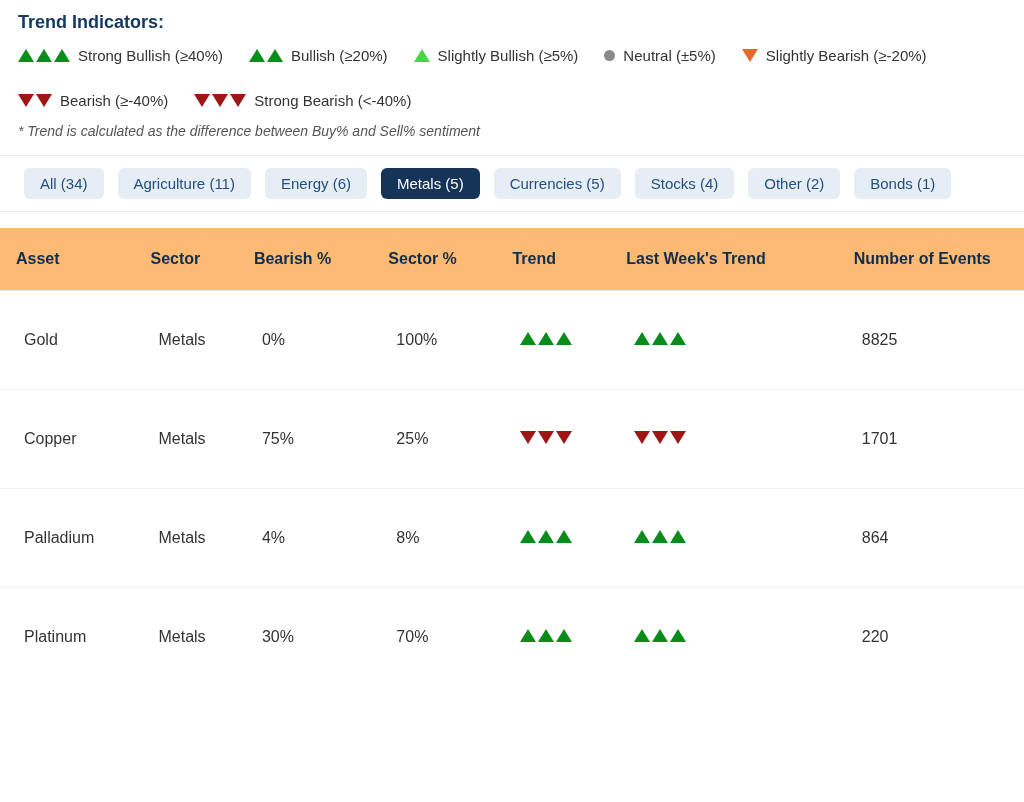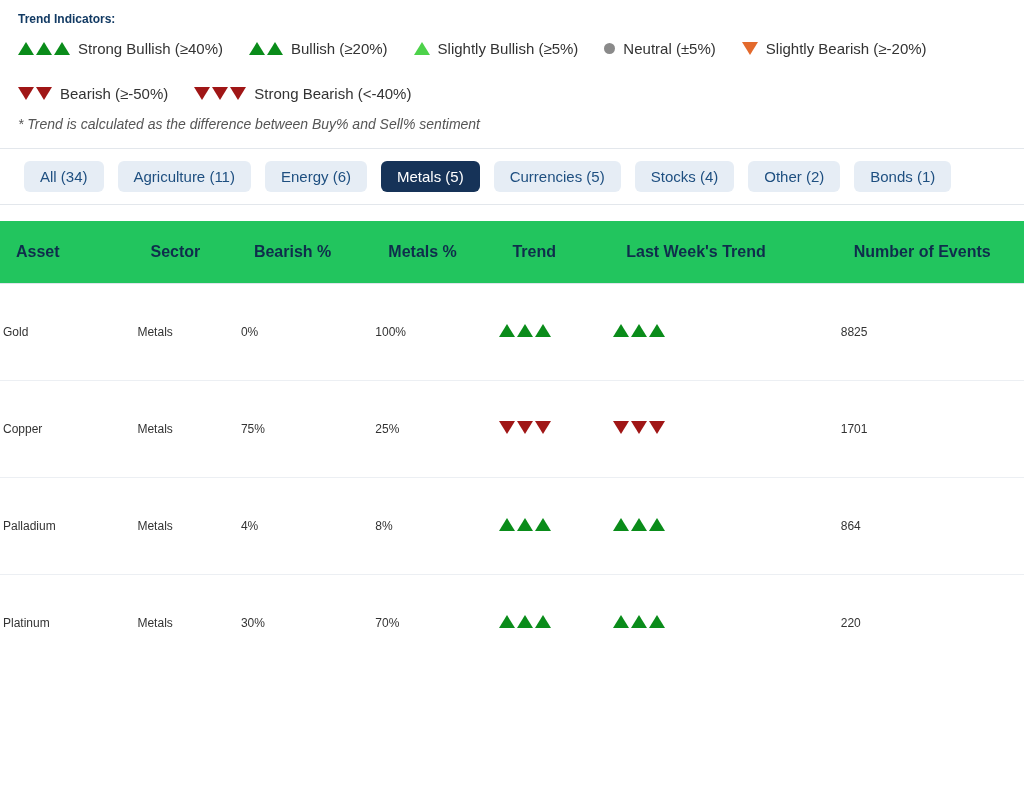--- a/index.html
+++ b/index.html
@@ -7,21 +7,21 @@
     font-family: "Segoe UI", "Helvetica Neue", Arial, sans-serif;
     font-size: 15px;
     color: #333;
     background: #fff;
     width: 1024px;
   }
   .wrap { padding: 12px 18px 0 18px; }
   .legend-title {
     color: #123a63;
     font-weight: 600;
-    font-size: 12px;
+    font-size: 18px;
     margin-bottom: 14px;
   }
   .legend-row {
     display: flex;
     flex-wrap: wrap;
     align-items: center;
     gap: 28px 26px;
     margin-bottom: 14px;
   }
   .legend-item {
@@ -76,30 +76,30 @@
     color: #fff;
   }
   table.assets {
     width: 100%;
     border-collapse: collapse;
     margin: 0 -18px;
     width: calc(100% + 36px);
   }
   table.assets thead th {
     text-align: left;
-    background: #22c55e;
+    background: #fdba74;
     color: #0f2d4c;
     font-weight: 600;
     font-size: 16px;
     padding: 22px 16px;
     border-bottom: 1px solid #dfe5ec;
   }
   table.assets tbody td {
-    padding: 40px 3px;
-    font-size: 12px;
+    padding: 40px 24px;
+    font-size: 16px;
     color: #333;
     border-bottom: 1px solid #eceff3;
     vertical-align: middle;
   }
   table.assets tbody tr:last-child td { border-bottom: none; }
   .col-asset { width: 130px; }
   .col-sector { width: 100px; }
   .col-bearish { width: 130px; }
   .col-bullish { width: 120px; }
   .col-trend { width: 110px; }
@@ -149,21 +149,21 @@
         <span class="ind-group trend-cell">
           <span class="tri down orange"></span>
         </span>
         <span>Slightly Bearish (≥-20%)</span>
       </span>
       <span class="legend-item">
         <span class="ind-group trend-cell">
           <span class="tri down red"></span>
           <span class="tri down red"></span>
         </span>
-        <span>Bearish (≥-50%)</span>
+        <span>Bearish (≥-40%)</span>
       </span>
       <span class="legend-item">
         <span class="ind-group trend-cell">
           <span class="tri down red"></span>
           <span class="tri down red"></span>
           <span class="tri down red"></span>
         </span>
         <span>Strong Bearish (&lt;-40%)</span>
       </span>
     </div>
@@ -180,21 +180,21 @@
       <button class="tab">Other (2)</button>
       <button class="tab">Bonds (1)</button>
     </div>
 
 <table class="assets">
   <thead>
     <tr>
       <th class="col-asset">Asset</th>
       <th class="col-sector">Sector</th>
       <th class="col-bearish">Bearish %</th>
-      <th class="col-bullish">Metals %</th>
+      <th class="col-bullish">Sector %</th>
       <th class="col-trend">Trend</th>
       <th class="col-last">Last Week's Trend</th>
       <th class="col-events">Number of Events</th>
     </tr>
   </thead>
   <tbody id="table-body">
         <tr>
           <td class="col-asset">Gold</td>
           <td class="col-sector">Metals</td>
           <td class="col-bearish">0%</td>

